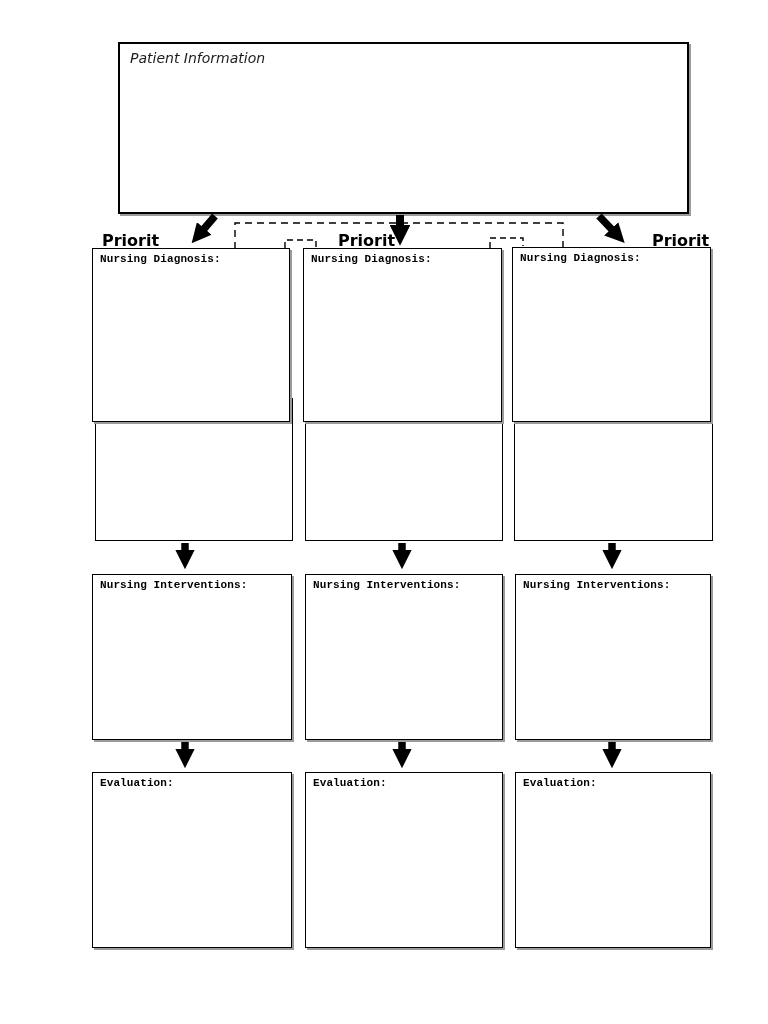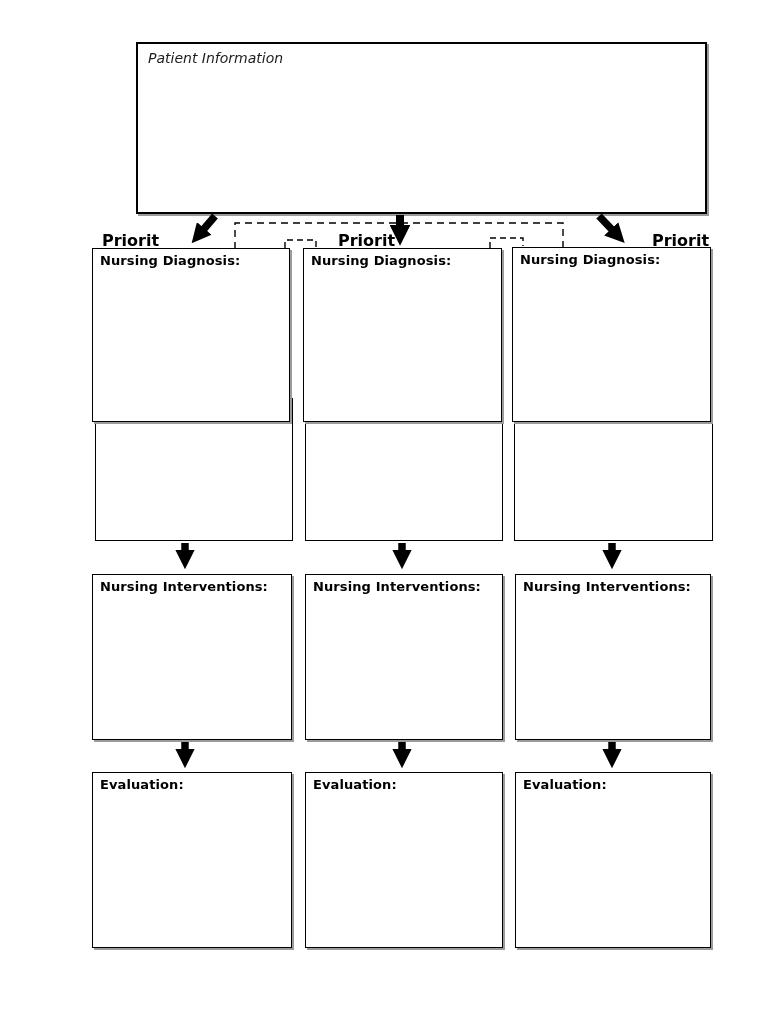--- a/index.html
+++ b/index.html
@@ -12,37 +12,38 @@
     overflow:hidden;
   }
   .box{
     position:absolute;
     background:#ffffff;
     border:1.5px solid #000;
     box-sizing:border-box;
     box-shadow:2px 2px 0 #9b9b9b;
   }
   .patient-box{
-    left:136px;top:42px;width:571px;height:172px;
+    left:118px;top:42px;width:571px;height:172px;
     border-width:2px;
   }
   .patient-label{
     font-style:italic;
     font-size:14px;
     color:#1c1c1c;
     padding:6px 0 0 10px;
   }
   .back-box{ z-index:1; box-shadow:none; }
   .front-box{ z-index:2; }
   .box-label{
     font-weight:bold;
-    font-size:13px;
+    font-size:11px;
     padding:4px 0 0 7px;
     letter-spacing:.1px;
     white-space:nowrap;
+    font-family:Liberation Mono, monospace;
   }
   .priority-label{
     position:absolute;
     font-weight:bold;
     font-size:16px;
     z-index:3;
     white-space:nowrap;
   }
   svg.overlay{
     position:absolute;left:0;top:0;z-index:4;

